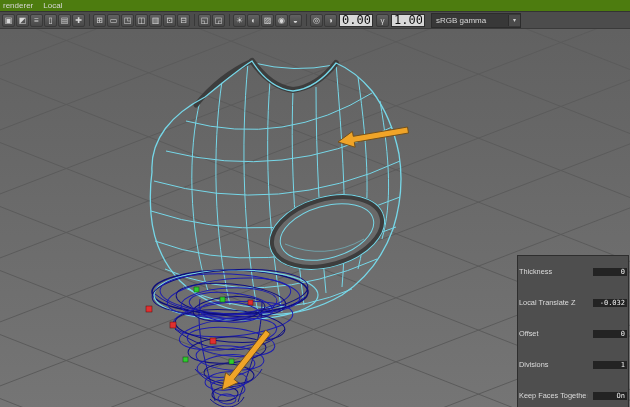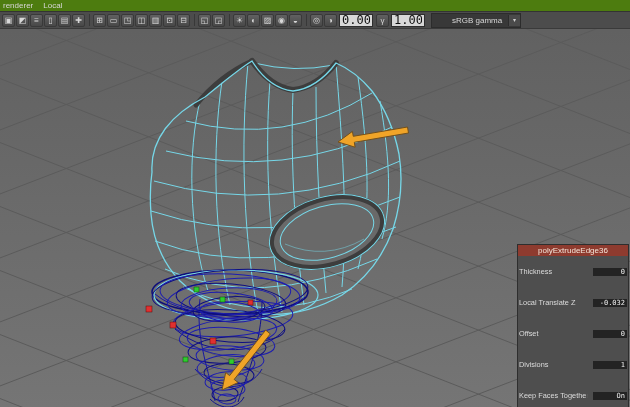--- a/index.html
+++ b/index.html
@@ -30,21 +30,21 @@
   .num-field{
     width:28px;height:11px;margin:0 3px 0 1px;box-sizing:content-box;
     background:#d8d8d8;border:1px solid #2e2e2e;color:#111;
     font-size:12px;font-family:"DejaVu Sans Mono",monospace;
     text-align:right;padding:0 2px;flex:none;
   }
   .dropdown{
     display:flex;align-items:center;width:88px;height:13px;margin-left:3px;
     background:#383838;border:1px solid #2c2c2c;flex:none;cursor:default;
   }
-  .dd-label{flex:1;font-size:8px;color:#d8d8d8;padding-left:20px;white-space:nowrap;}
+  .dd-label{flex:1;font-size:8px;color:#d8d8d8;padding-left:4px;white-space:nowrap;}
   .dd-arrow{
     width:11px;height:11px;background:#4a4a4a;border-left:1px solid #2c2c2c;
     color:#cfcfcf;font-size:6px;line-height:11px;text-align:center;flex:none;
   }
   
   .viewport{
     position:absolute;left:0;top:29px;width:630px;height:378px;
     background:linear-gradient(#616161,#757575);
   }
   .viewport svg{position:absolute;left:0;top:0;}
@@ -229,21 +229,20 @@
       <rect x="248" y="271" width="5" height="5" fill="#e03030" stroke="#5a0a0a" stroke-width="0.5"></rect>
     </g>
 
     <g>
       <polygon points="407.5,98 353.3,107.3 352.4,102.4 338,113 355.1,118.2 354.3,113.3 408.5,104" fill="#f0a428" stroke="#71501e" stroke-width="1"></polygon>
       <polygon points="265.7,301.1 229.6,346.6 225.7,343.5 222,361 238.1,353.5 234.2,350.4 270.3,304.9" fill="#f0a428" stroke="#71501e" stroke-width="1"></polygon>
     </g>
   </svg>
 
   <div class="attr-panel">
-    <div class="attr-header">polyExtrudeEdge36</div>
     <div class="attr-row">
       <span class="attr-label">Thickness</span>
       <span class="attr-value">0</span>
     </div>
     <div class="attr-row">
       <span class="attr-label">Local Translate Z</span>
       <span class="attr-value">-0.032</span>
     </div>
     <div class="attr-row">
       <span class="attr-label">Offset</span>

